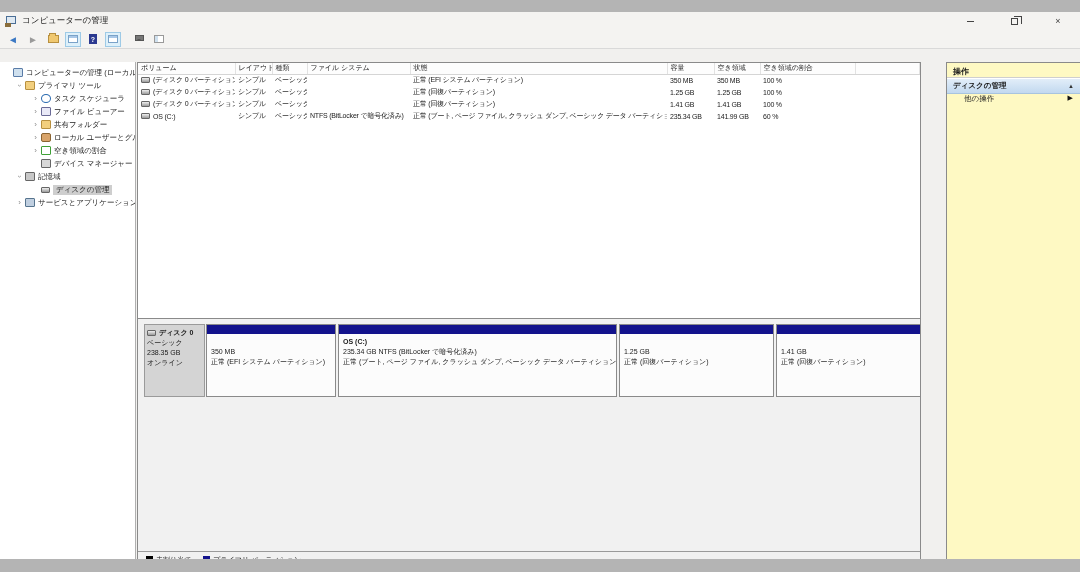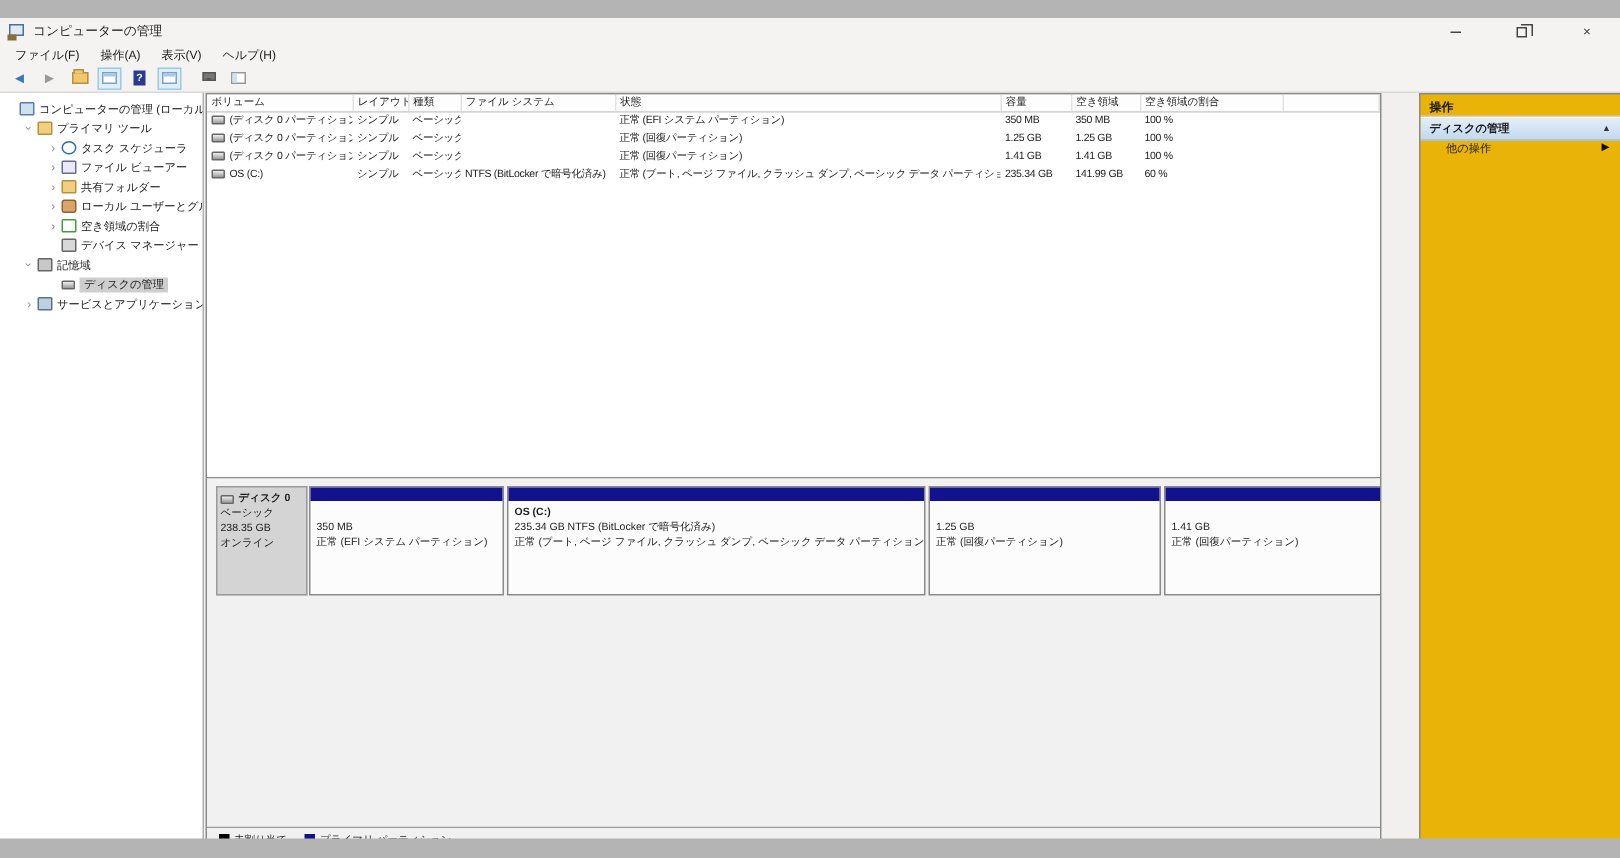--- a/index.html
+++ b/index.html
@@ -41,21 +41,21 @@
             display:flex; align-items:center; justify-content:center; }
   .i-popup { width:9px; height:6px; border:1px solid #555; background:#777; position:relative; margin-top:-2px; }
   .i-popup::after { content:""; position:absolute; left:1px; bottom:-3px; border:2px solid transparent; border-top-color:#555; }
   .i-pane { width:10px; height:8px; border:1px solid #999; background:#fff; position:relative; }
   .i-pane::before { content:""; position:absolute; left:0; top:0; bottom:0; width:3px; background:#cfe0ee; }
 
   
   .content { position:absolute; top:50px; left:0; right:0; bottom:1px; display:flex; }
   .tree-panel { width:136px; background:#fff; border-right:1px solid #b0b0b0; padding-top:4px; overflow:hidden; }
   .center-panel { flex:1; display:flex; flex-direction:column; border:1px solid #8a8a8a; background:#fff; margin:0 1px; overflow:hidden; }
-  .actions-panel { width:134px; background:#eab308; border:1px solid #8a8a8a; border-right:none; overflow:hidden;margin-left:24px; }
+  .actions-panel { width:134px; background:#fef9c3; border:1px solid #8a8a8a; border-right:none; overflow:hidden;margin-left:24px; }
 
   
   .tree-row { height:13px; display:flex; align-items:center; font-size:7.5px; white-space:nowrap; }
   .tw { width:11px; text-align:center; color:#8a8a8a; font-size:8px; flex:none; }
   .rot90 { display:inline-block; transform:rotate(90deg); }
   .ticon { width:10px; height:9px; flex:none; margin-right:3px; border-radius:1px; }
   .lvl0 { padding-left:2px; } .lvl1 { padding-left:14px; } .lvl2 { padding-left:30px; }
   .tree-sel { background:#cecece; padding:0 3px; }
   .ic-computer { background:#cfe0ee; border:1px solid #5a7ca8; }
   .ic-tools { background:#f2cf7e; border:1px solid #b8903f; }
@@ -127,26 +127,20 @@
         </div>
       <div class="win-btn">
           <span class="glyph-restore"></span>
         </div>
       <div class="win-btn">
           <span>×</span>
         </div>
     </div>
   </div>
 
-  <div class="menubar">
-    <span class="menu-item">ファイル(F)</span>
-    <span class="menu-item">操作(A)</span>
-    <span class="menu-item">表示(V)</span>
-    <span class="menu-item">ヘルプ(H)</span>
-  </div>
 
   <div class="toolbar">
     <div class="tbtn">
         <span class="arrow-back">◄</span>
       </div>
     <div class="tbtn">
         <span class="arrow-fwd">►</span>
       </div>
     <div class="tbtn">
         <span class="i-folder"></span>

